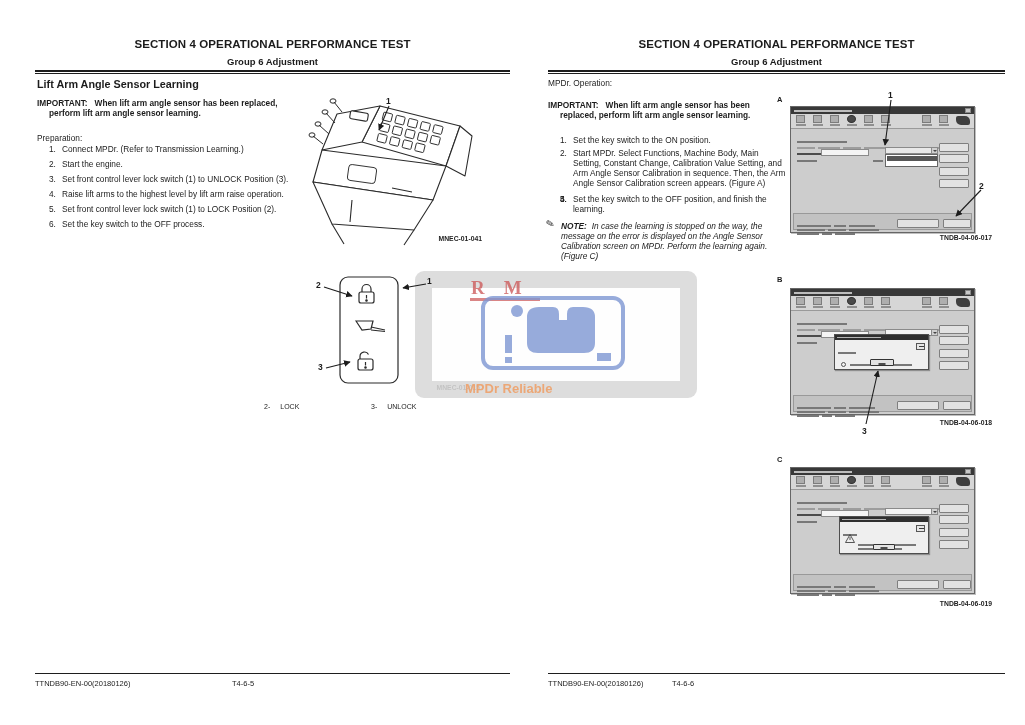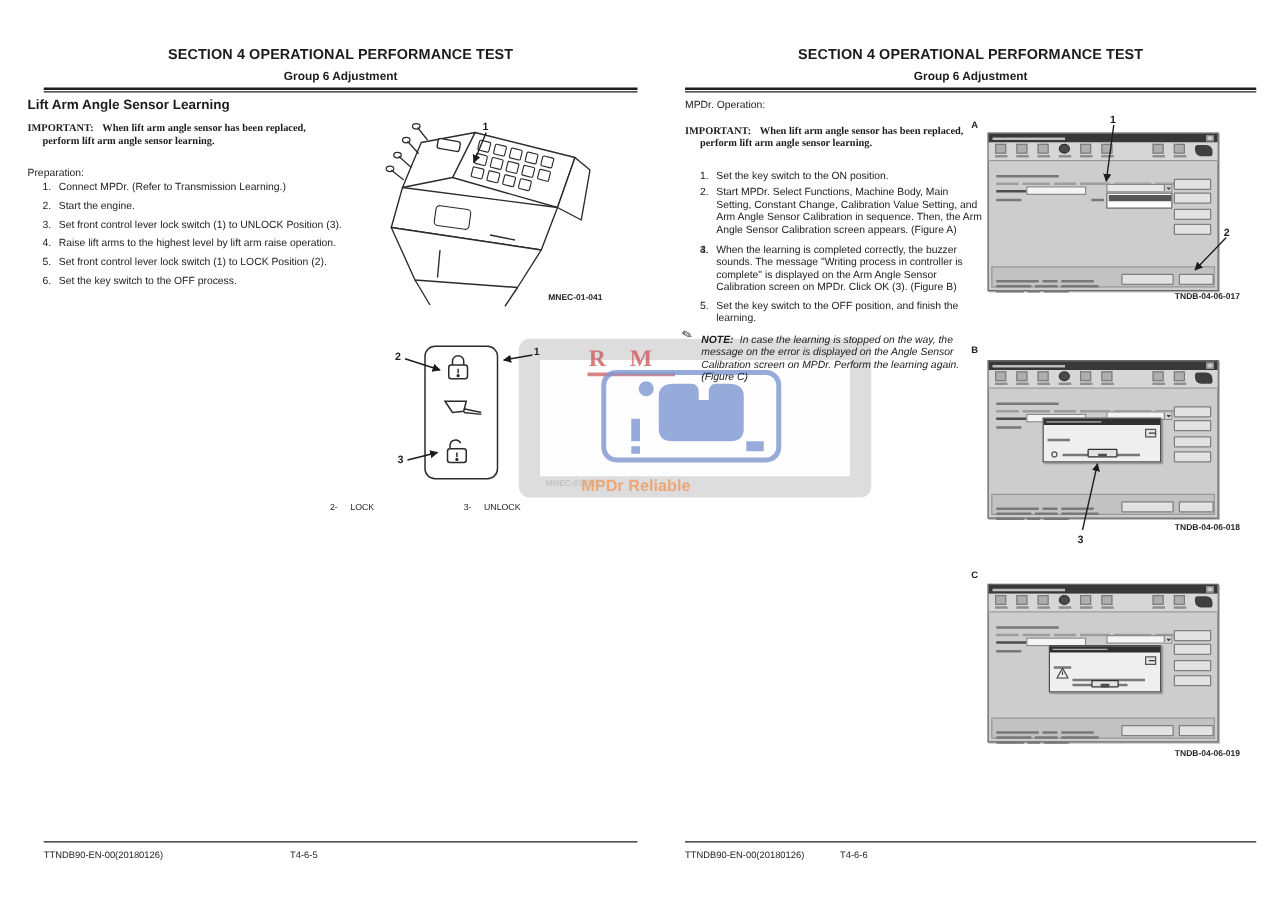--- a/index.html
+++ b/index.html
@@ -5,21 +5,21 @@
   * { margin:0; padding:0; box-sizing:border-box; }
   html,body { width:1025px; height:725px; background:#ffffff; overflow:hidden;
     font-family:"Liberation Sans", sans-serif; color:#1c1c1c; }
 
   
   .col { position:absolute; font-size:8.3px; line-height:10px; }
   .pg-title { position:absolute; font-weight:bold; font-size:11.5px; text-align:center; letter-spacing:0.1px; }
   .pg-sub   { position:absolute; font-weight:bold; font-size:9.5px; text-align:center; }
   .rule2 { position:absolute; height:4px; border-top:2px solid #1e1e1e; border-bottom:1px solid #1e1e1e; }
   .h2 { font-weight:bold; font-size:10.8px; margin-bottom:9px; }
-  .imp { font-weight:bold; padding-left:12px; text-indent:-12px; margin-bottom:15px;font-family:Liberation Serif, serif; }
+  .imp { font-weight:bold; padding-left:12px; text-indent:-12px; margin-bottom:15px; }
   .imp b { margin-right:7px; }
   .plain { margin-bottom:1px; }
   .step { position:relative; padding-left:25px; margin-bottom:5px; }
   .step .n { position:absolute; left:12px; }
   .note { position:relative; font-style:italic; padding-left:13px; margin-top:0; }
   .note .pen { position:absolute; left:-2px; top:-2px; font-style:normal; font-size:10px; color:#222; transform:rotate(-15deg); }
   .note b { margin-right:5px; }
   .footer-line { position:absolute; border-top:1.3px solid #1e1e1e; }
   .foot { position:absolute; font-size:7.5px; }
 
@@ -92,21 +92,21 @@
     <rect x="40" y="62" width="7" height="6" fill="rgba(125,150,210,0.8)"></rect>
     <rect x="132" y="58" width="14" height="8" fill="rgba(125,150,210,0.8)"></rect>
   </svg>
   <div class="wm-tag">MPDr Reliable</div>
 </div>
 
 <div class="pg-title" style="left:35px; top:38px; width:475px;">SECTION 4 OPERATIONAL PERFORMANCE TEST</div>
 <div class="pg-sub" style="left:35px; top:56px; width:475px;">Group 6 Adjustment</div>
 <div class="rule2" style="left:35px; top:70px; width:475px;"></div>
 
-<div class="col" style="left:22px; top:79px; width:252px;">
+<div class="col" style="left:37px; top:79px; width:252px;">
   <div class="h2">Lift Arm Angle Sensor Learning</div>
   <p class="imp"><b>IMPORTANT:</b><span>When lift arm angle sensor has been replaced, perform lift arm angle sensor learning.</span></p>
   <p class="plain">Preparation:</p>
   <div class="step"><span class="n">1.</span><span>Connect MPDr. (Refer to Transmission Learning.)</span></div>
   <div class="step"><span class="n">2.</span><span>Start the engine.</span></div>
   <div class="step"><span class="n">3.</span><span>Set front control lever lock switch (1) to UNLOCK Position (3).</span></div>
   <div class="step"><span class="n">4.</span><span>Raise lift arms to the highest level by lift arm raise operation.</span></div>
   <div class="step"><span class="n">5.</span><span>Set front control lever lock switch (1) to LOCK Position (2).</span></div>
   <div class="step"><span class="n">6.</span><span>Set the key switch to the OFF process.</span></div>
 </div>
@@ -180,21 +180,21 @@
 <div class="pg-title" style="left:548px; top:38px; width:457px;">SECTION 4 OPERATIONAL PERFORMANCE TEST</div>
 <div class="pg-sub" style="left:548px; top:56px; width:457px;">Group 6 Adjustment</div>
 <div class="rule2" style="left:548px; top:70px; width:457px;"></div>
 
 <div class="col" style="left:548px; top:78px; width:240px; z-index:2;">
   <p class="plain" style="margin-bottom:12px;">MPDr. Operation:</p>
   <p class="imp"><b>IMPORTANT:</b><span>When lift arm angle sensor has been replaced, perform lift arm angle sensor learning.</span></p>
   <div class="step" style="margin-bottom:3px;"><span class="n">1.</span><span>Set the key switch to the ON position.</span></div>
   <div class="step" style="margin-bottom:6px;"><span class="n">2.</span><span>Start MPDr. Select Functions, Machine Body, Main Setting, Constant Change, Calibration Value Setting, and Arm Angle Sensor Calibration in sequence. Then, the Arm Angle Sensor Calibration screen appears. (Figure A)</span></div>
   <div class="step" style="margin-bottom:6px;"><span class="n">3.</span></div>
-  <div class="step" style="margin-bottom:5px;"><span class="n">4.</span><span>When the learning is completed correctly, the buzzer sounds. The message "Writing process in controller is complete" is displayed on the Arm Angle Sensor Calibration screen on MPDr. Click OK (3). (Figure B)</span></div>
+  <div class="step" style="margin-bottom:5px;"><span class="n">4.</span></div>
   <div class="step" style="margin-bottom:7px;"><span class="n">5.</span><span>Set the key switch to the OFF position, and finish the learning.</span></div>
   <div class="note"><span class="pen">✎</span><b>NOTE:</b><span>In case the learning is stopped on the way, the message on the error is displayed on the Angle Sensor Calibration screen on MPDr. Perform the learning again. (Figure C)</span></div>
 </div>
 
 <div class="figletter" style="left:777px; top:95px;">A</div>
 <div class="shot" style="left:790px; top:106px;">
   <div class="sh-title">
       <span class="tb" style="width:58px"></span>
       <span class="sh-x"></span>
     </div>

